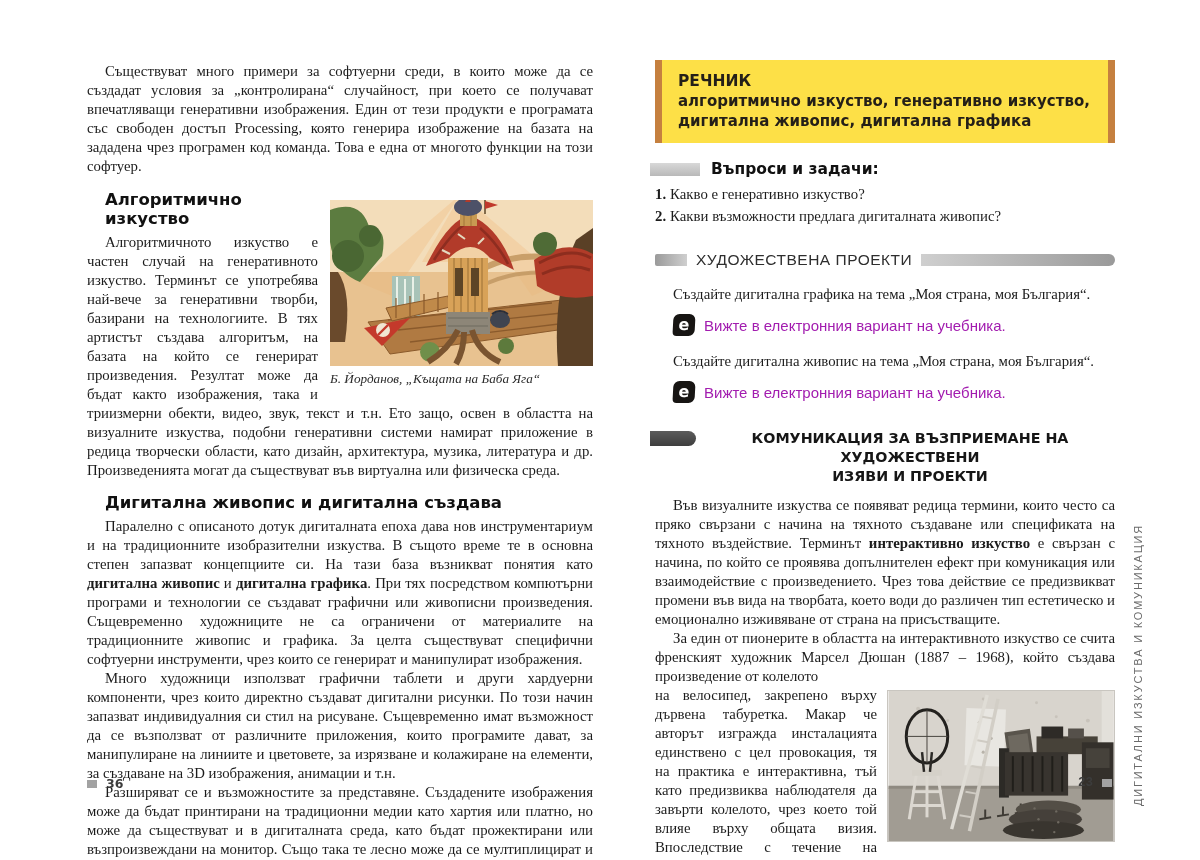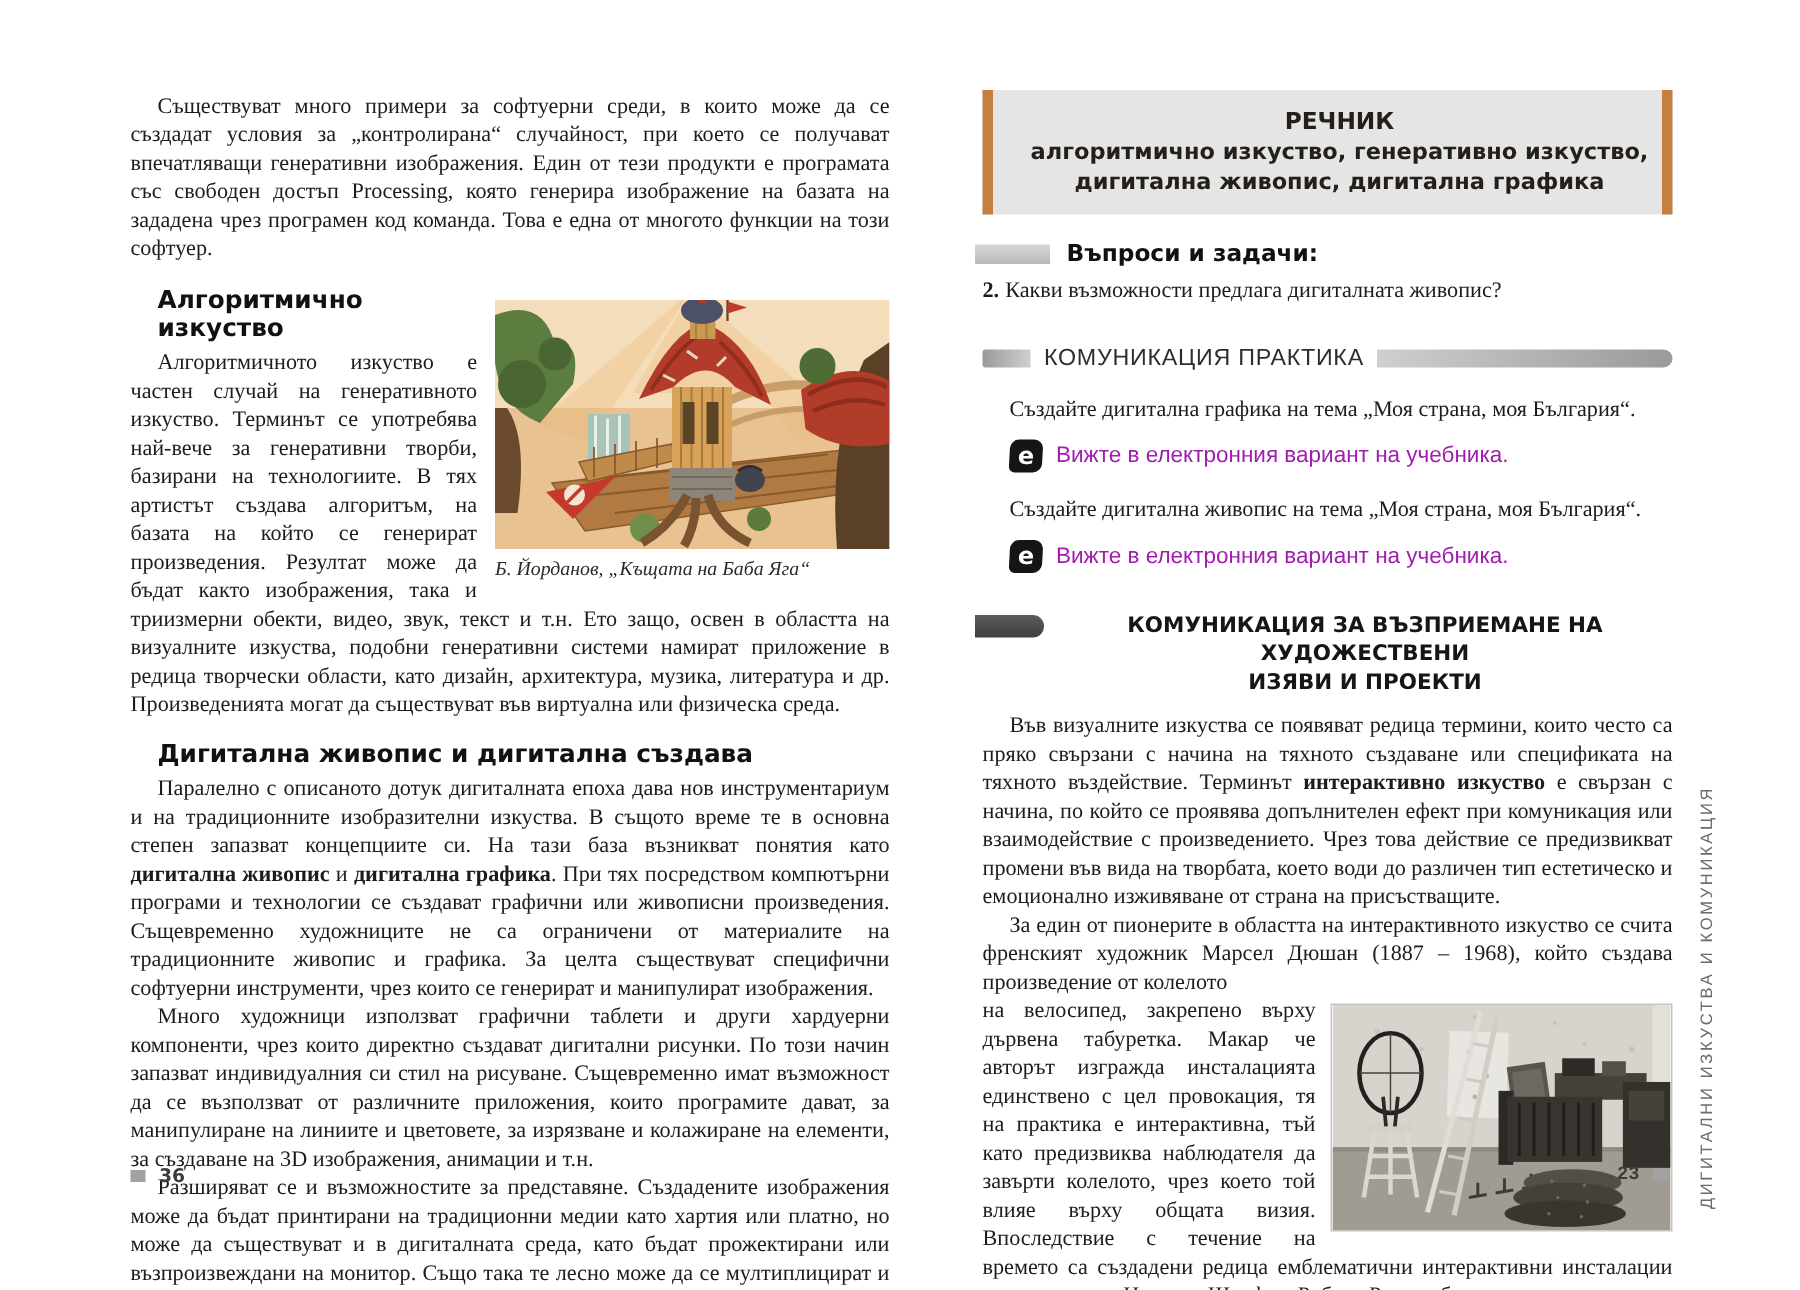--- a/index.html
+++ b/index.html
@@ -15,22 +15,22 @@
   .page-left{position:absolute;left:87px;top:62px;width:506px;}
   .page-right{position:absolute;left:655px;top:60px;width:460px;}
   
   .algo-title{font-size:16.5px;margin:14px 0 5px 18px;color:#111;}
   .digital-title{font-size:16.5px;margin:13px 0 5px 18px;color:#111;clear:both;}
   .fig-baba{float:right;width:263px;margin:6px 0 2px 12px;}
   .fig-baba svg{display:block;}
   .fig-caption{font-style:italic;font-size:13.2px;line-height:16px;margin-top:5px;color:#2a2a2a;text-align:left;}
   
   .glossary{
-    background:#e5e5e5;border-left:7px solid #c5803f;border-right:7px solid #c5803f;
-    padding:11px 0 12px 16px;box-sizing:border-box;width:460px;text-align:center;
+    background:#fde047;border-left:7px solid #c5803f;border-right:7px solid #c5803f;
+    padding:11px 0 12px 16px;box-sizing:border-box;width:460px;
   }
   .glossary .g-title{font-family:"DejaVu Sans","Liberation Sans",sans-serif;font-weight:700;font-size:15.5px;color:#241f18;line-height:20px;}
   .glossary .g-terms{font-family:"DejaVu Sans","Liberation Sans",sans-serif;font-weight:700;font-size:15px;color:#241f18;line-height:20px;}
   
   .q-head{display:flex;align-items:center;margin:17px 0 6px -5px;}
   .q-bar{width:50px;height:13px;background:linear-gradient(180deg,#d8d8d8,#b9b9b9);margin-right:11px;}
   .q-title{font-family:"DejaVu Sans","Liberation Sans",sans-serif;font-weight:700;font-size:15.5px;color:#111;}
   .q-item{font-size:14.8px;line-height:21.5px;margin:0;}
   .q-num{font-weight:700;margin-right:4px;}
   
@@ -141,25 +141,26 @@
 
   <div class="glossary">
     <div class="g-title">РЕЧНИК</div>
     <div class="g-terms">алгоритмично изкуство, генеративно изкуство, дигитална живопис, дигитална графика</div>
   </div>
 
   <div class="q-head">
     <div class="q-bar"></div>
     <div class="q-title">Въпроси и задачи:</div>
   </div>
+  <p class="q-item"><span class="q-num">1.</span><span>Какво е генеративно изкуство?</span></p>
   <p class="q-item"><span class="q-num">2.</span><span>Какви възможности предлага дигиталната живопис?</span></p>
 
   <div class="practice-band">
     <div class="pb-left"></div>
-    <div class="pb-title">КОМУНИКАЦИЯ ПРАКТИКА</div>
+    <div class="pb-title">ХУДОЖЕСТВЕНА ПРОЕКТИ</div>
     <div class="pb-right"></div>
   </div>
 
   <p class="task-p">Създайте дигитална графика на тема „Моя страна, моя България“.</p>
   <div class="ebook-row">
     <div class="ebook-icon">е</div>
     <div class="ebook-text">Вижте в електронния вариант на учебника.</div>
   </div>
 
   <p class="task-p">Създайте дигитална живопис на тема „Моя страна, моя България“.</p>

